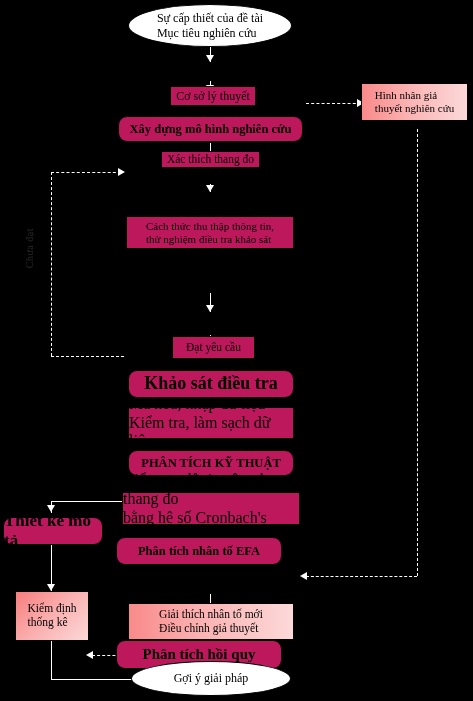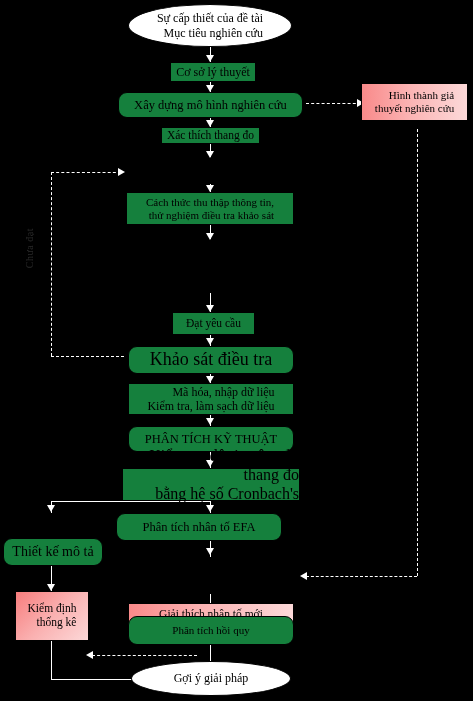--- a/index.html
+++ b/index.html
@@ -16,34 +16,35 @@
     height: 701px;
     background: #000000;
     overflow: hidden;
   }
   .node {
     position: absolute;
     box-sizing: border-box;
     display: flex;
     align-items: center;
     justify-content: center;
-    text-align: right;
+    text-align: left;
     color: #000000;
     line-height: 1.18;
     white-space: pre-line;
   }
   .box {
-    background: #15803d;
-    border: 1px solid #000000;
+    background: #be185d;
+    border: 1px solid #000000;
+    margin-top: 24px;
   }
   .rounded {
     border-radius: 9px;
   }
   .bold {
-    font-weight: normal;
+    font-weight: bold;
   }
   .ellipse {
     background: #ffffff;
     border: 1px solid #000000;
     border-radius: 50%;
   }
   .pink {
     border: 1px solid #000000;
     background: linear-gradient(to right, #f98a8a 0%, #fbb3b3 45%, #fcd9d9 100%);
   }
@@ -194,49 +195,49 @@
   <div class="dash-h" style="left:306px; top:103px; width:55px;"></div>
   <div class="arrow arrow-right" style="left:357px; top:99px;"></div>
 
   <div class="node ellipse" style="left:128px; top:4px; width:164px; height:43px; font-size:12px;">Sự cấp thiết của đề tài
 Mục tiêu nghiên cứu</div>
 
   <div class="node box" style="left:170px; top:62px; width:86px; height:20px; font-size:12px;">Cơ sở lý thuyết</div>
 
   <div class="node box rounded bold" style="left:118px; top:92px; width:185px; height:26px; font-size:12.5px;">Xây dựng mô hình nghiên cứu</div>
 
-  <div class="node pink" style="left:361px; top:83px; width:107px; height:38px; font-size:11px;">Hình thành giả
+  <div class="node pink" style="left:361px; top:83px; width:107px; height:38px; font-size:11px;">Hình nhân giả
 thuyết nghiên cứu</div>
 
   <div class="node box" style="left:161px; top:127px; width:99px; height:17px; font-size:11.5px;">Xác thích thang đo</div>
 
 
   <div class="node box" style="left:126px; top:192px; width:168px; height:33px; font-size:11px;">Cách thức thu thập thông tin,
 thử nghiệm điều tra khảo sát</div>
 
 
   <div class="node box" style="left:172px; top:312px; width:83px; height:23px; font-size:11.5px;">Đạt yêu cầu</div>
 
   <div class="node box rounded bold" style="left:128px; top:346px; width:166px; height:28px; font-size:18px;">Khảo sát điều tra</div>
 
-  <div class="node box" style="left:128px; top:383px; width:166px; height:32px; font-size:12px;">Mã hóa, nhập dữ liệu
+  <div class="node box" style="left:128px; top:383px; width:166px; height:32px; font-size:16px;">Mã hóa, nhập dữ liệu
 Kiểm tra, làm sạch dữ liệu</div>
 
   <div class="node box rounded bold" style="left:128px; top:426px; width:166px; height:26px; font-size:12.5px;">PHÂN TÍCH KỸ THUẬT</div>
 
   <div class="node box" style="left:122px; top:468px; width:178px; height:33px; font-size:16px;">Kiểm tra độ tin cậy của thang đo
 bằng hệ số Cronbach's Alpha</div>
 
-  <div class="node box rounded bold" style="left:3px; top:538px; width:100px; height:28px; font-size:14px;">Thiết kế mô tả</div>
+  <div class="node box rounded bold" style="left:3px; top:493px; width:100px; height:28px; font-size:17px;">Thiết kế mô tả</div>
 
   <div class="node box rounded bold" style="left:116px; top:513px; width:166px; height:28px; font-size:12.5px;">Phân tích nhân tố EFA</div>
 
   <div class="node pink" style="left:128px; top:557px; width:166px; height:37px; font-size:11.5px;margin-top:46px;">Giải thích nhân tố mới
 Điều chỉnh giả thuyết</div>
 
   <div class="node pink-v" style="left:15px; top:591px; width:74px; height:50px; font-size:11.5px;">Kiểm định
 thống kê</div>
 
-  <div class="node box rounded bold" style="left:128px; top:616px; width:166px; height:29px; font-size:11px;">Phân tích hồi quy</div>
+  <div class="node box rounded bold" style="left:116px; top:616px; width:166px; height:29px; font-size:15px;">Phân tích hồi quy</div>
 
   <div class="node ellipse" style="left:131px; top:661px; width:160px; height:35px; font-size:12px;">Gợi ý giải pháp</div>
 
 </div>
 
 </body></html>

